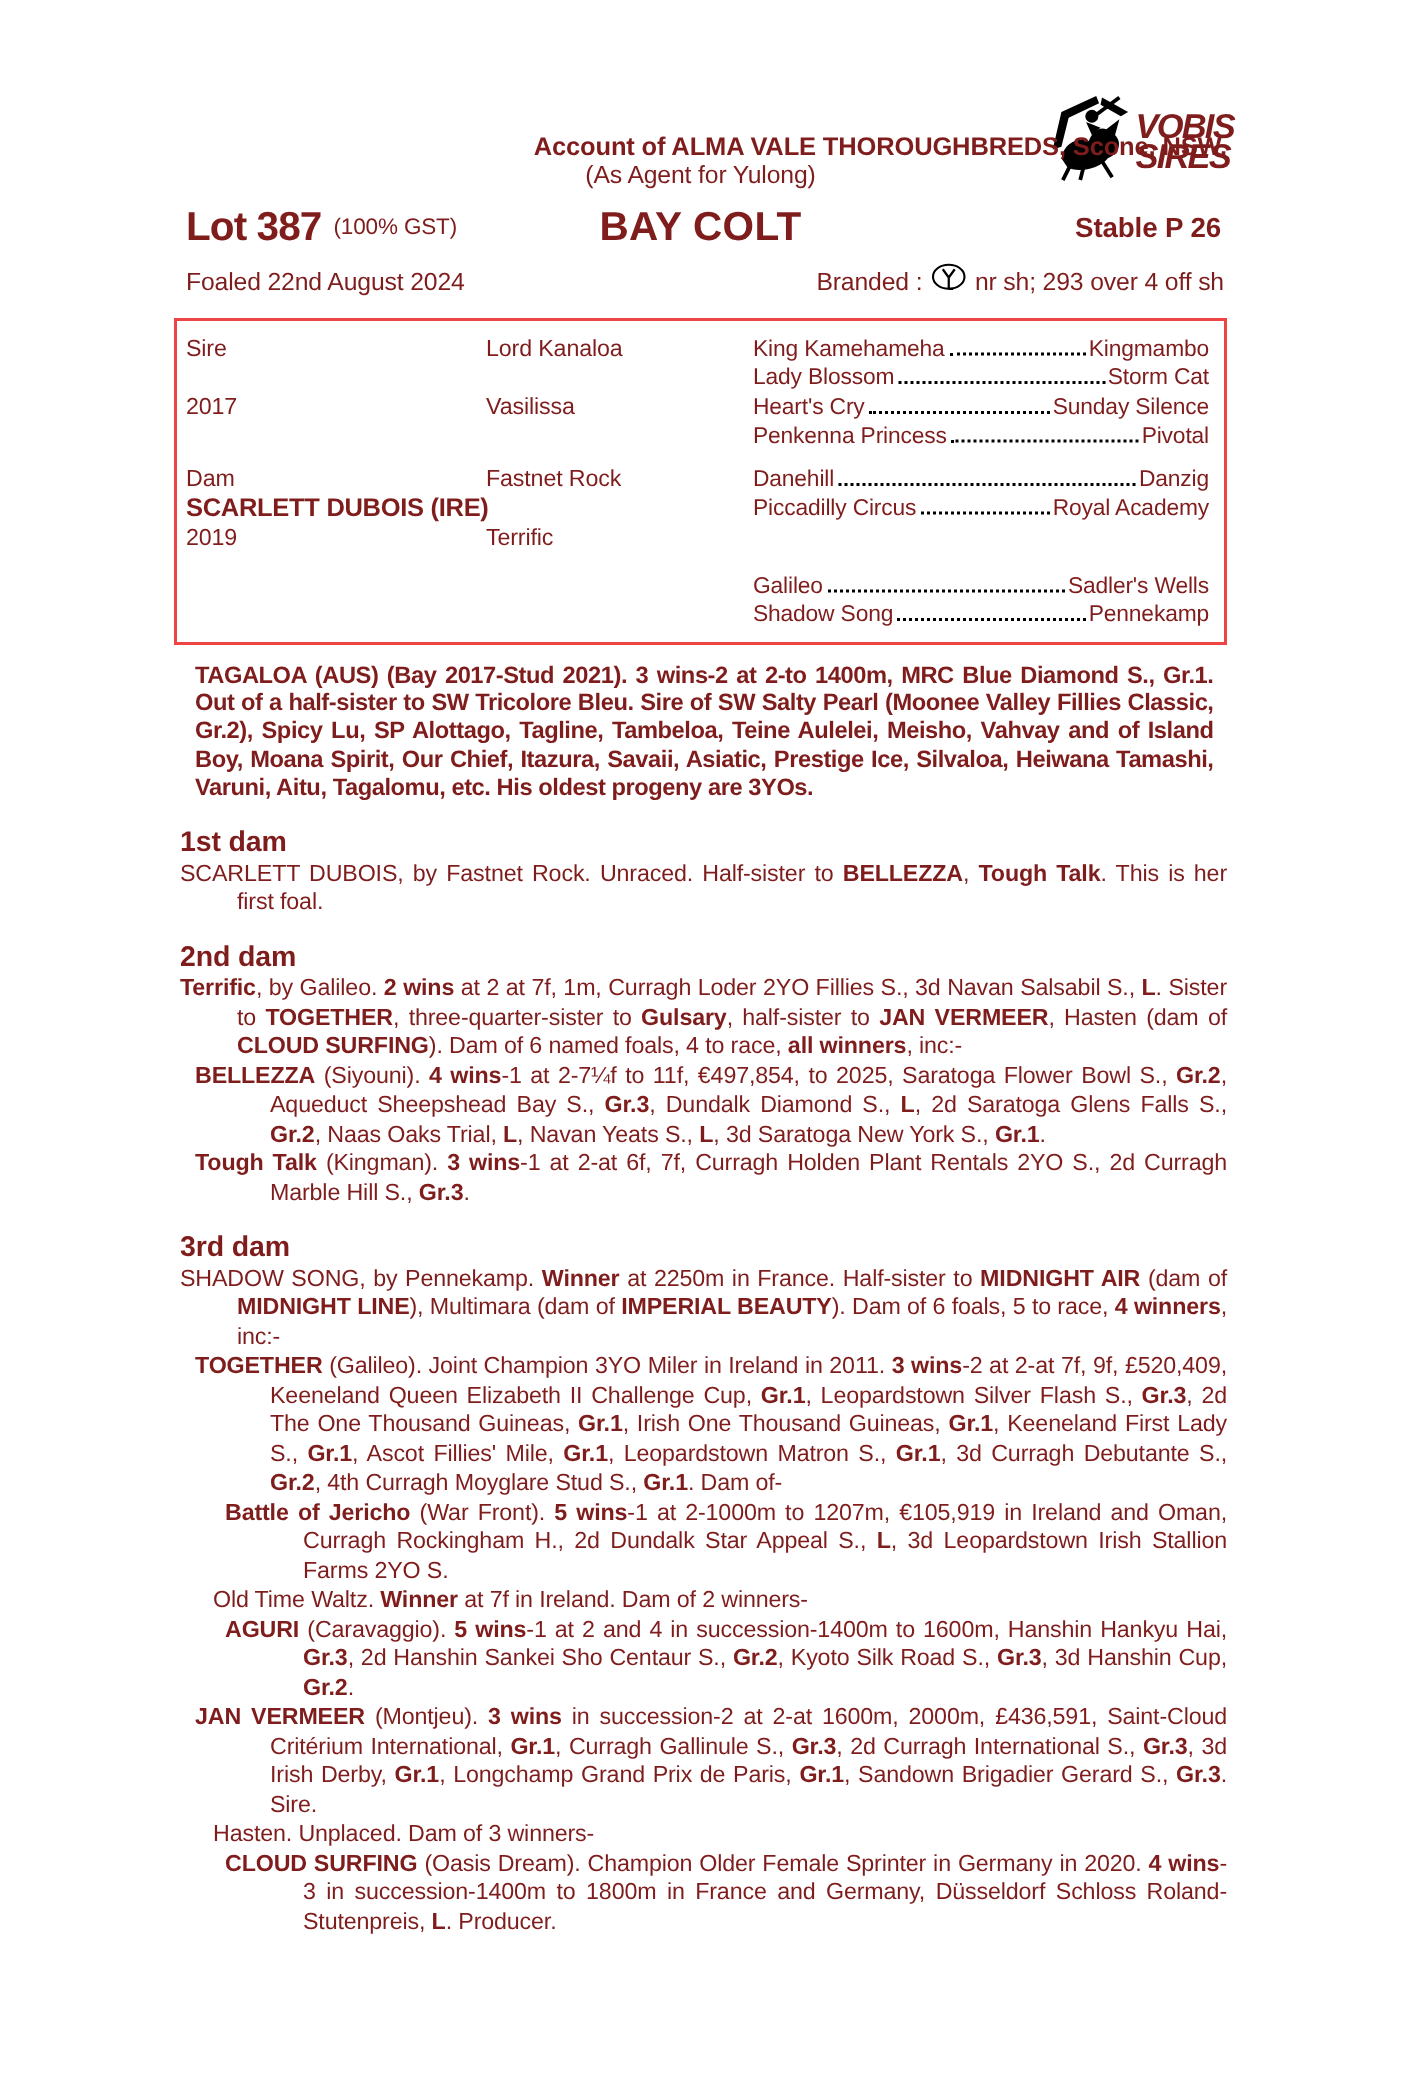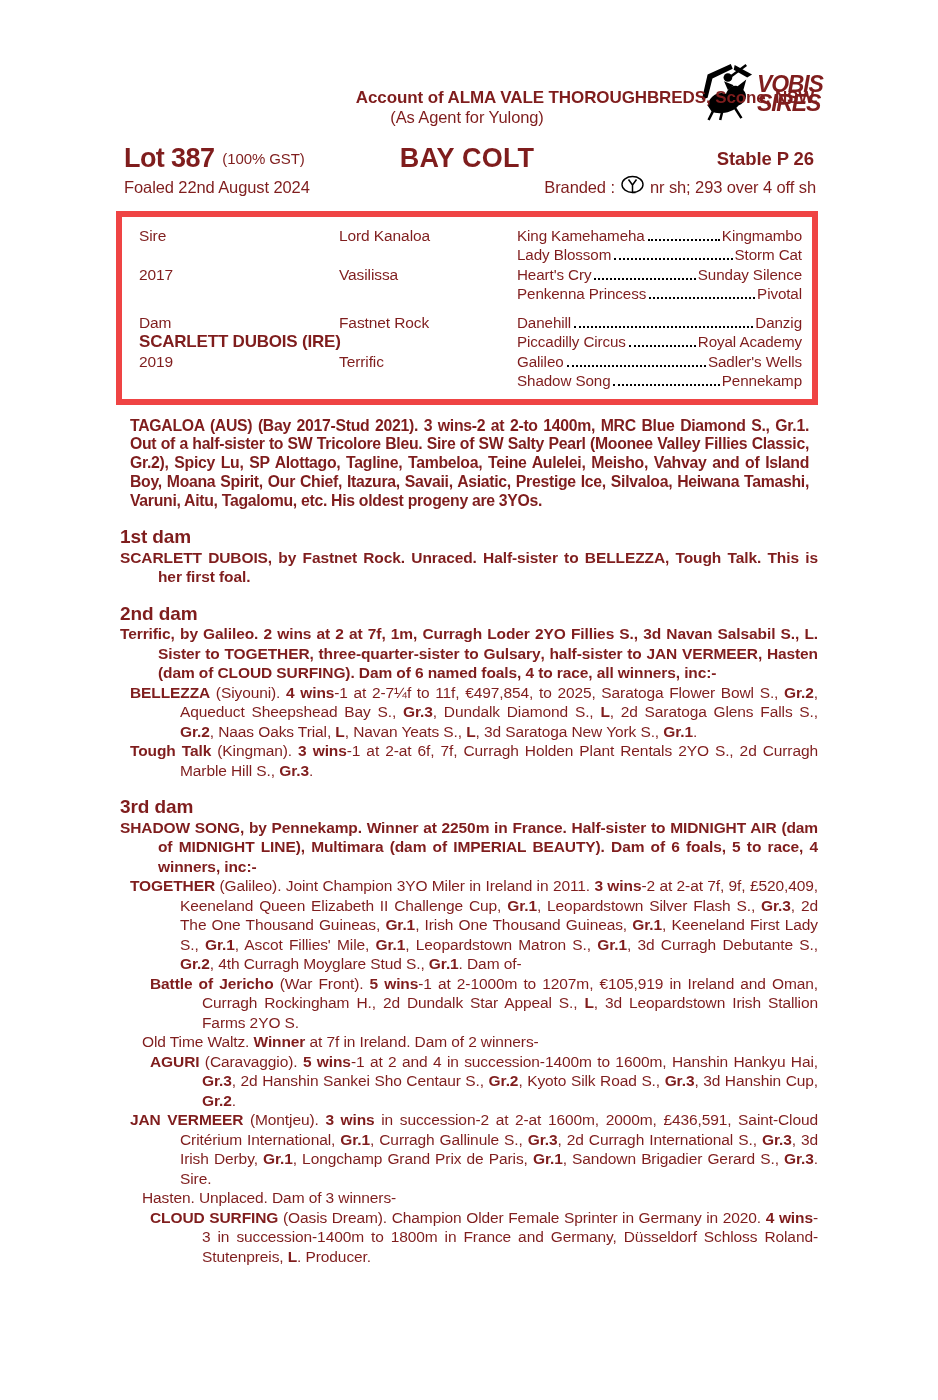--- a/index.html
+++ b/index.html
@@ -4,43 +4,43 @@
 <style>
   html,body{margin:0;padding:0;background:#ffffff;}
   .page{
     position:relative;width:938px;height:1400px;background:#fff;color:#7f1d1d;
     font-family:"Liberation Sans","DejaVu Sans",sans-serif;
     font-size:15.5px;line-height:19.5px;letter-spacing:-0.1px;overflow:hidden;
   }
   .content{position:absolute;left:116px;top:88px;width:702px;}
   .account{text-align:right;font-weight:bold;font-size:17px;}
   .agent{text-align:center;font-size:16.5px;}
-  .lot-row{display:flex;align-items:flex-end;position:relative;margin-top:9px;height:32px;}
+  .lot-row{display:flex;align-items:center;position:relative;margin-top:9px;height:32px;}
   .lot-label{font-size:27px;font-weight:bold;letter-spacing:-0.6px;margin-left:8px;}
   .gst{font-size:15px;margin-left:8px;}
   .colt-title{position:absolute;left:0;right:0;text-align:center;font-size:27px;font-weight:bold;letter-spacing:0.2px;pointer-events:none;}
   .stable{margin-left:auto;font-weight:bold;font-size:18.5px;margin-right:4px;}
   .foal-row{display:flex;justify-content:space-between;align-items:center;margin-top:7px;font-size:16.5px;}
   .foaled{margin-left:8px;}
   .brand-part{display:inline-flex;align-items:center;gap:5px;margin-right:2px;}
   
-  .ped-box{border:6px solid #ef4444;margin-top:10px;padding:9px 10px 8px 17px;}
+  .ped-box{border:2px solid #ef4444;margin-top:10px;padding:9px 10px 8px 6px;}
   .ped-group{display:grid;grid-template-columns:200px 178px 1fr;}
   .ped-group > div{height:19.5px;}
   .ped-group.second{margin-top:9px;}
   .pg-name{font-weight:bold;font-size:17px;white-space:nowrap;letter-spacing:-0.2px;}
   .leader{display:flex;align-items:baseline;font-size:15.2px;}
   .leader .fill{flex:1 1 auto;border-bottom:2px dotted #000;margin:0 2px 4px 3px;min-width:10px;}
   .leader .lname,.leader .rname{white-space:nowrap;}
   
   .sire-blurb{font-weight:bold;text-align:justify;margin:12px 9px 0 14px;font-size:15.8px;line-height:18.8px;letter-spacing:-0.3px;}
   
   .dam-heading{font-weight:bold;font-size:19px;margin:17px 0 1px 4px;}
   .ped-p{margin:0;text-align:justify;}
-  .lv-dam{padding-left:42px;text-indent:-38px;font-weight:bold;}
+  .lv-dam{padding-left:42px;text-indent:-38px;}
   .lv-l1{padding-left:64px;text-indent:-50px;}
   .lv-l1p{padding-left:70px;text-indent:-44px;}
   .lv-l2{padding-left:86px;text-indent:-52px;}
   
   .logo{position:absolute;top:62px;left:696px;display:flex;align-items:center;gap:3px;}
   .logo-text{font-style:italic;font-weight:bold;font-size:23px;line-height:19.5px;letter-spacing:-1.2px;}
 </style>
 </head>
 <body>
 
@@ -126,21 +126,21 @@
           <div class="leader" style="grid-area: 1 / 3;">
             <span class="lname">Danehill</span>
             <span class="fill"></span>
             <span class="rname">Danzig</span>
           </div>
           <div class="leader" style="grid-area: 2 / 3;">
             <span class="lname">Piccadilly Circus</span>
             <span class="fill"></span>
             <span class="rname">Royal Academy</span>
           </div>
-          <div class="leader" style="grid-area: 3 / 3;">
+          <div class="leader" style="grid-area: 3 / 3; margin-top: 32px;">
             <span class="lname">Galileo</span>
             <span class="fill"></span>
             <span class="rname">Sadler's Wells</span>
           </div>
           <div class="leader" style="grid-area: 4 / 3;">
             <span class="lname">Shadow Song</span>
             <span class="fill"></span>
             <span class="rname">Pennekamp</span>
           </div>
         </div>

